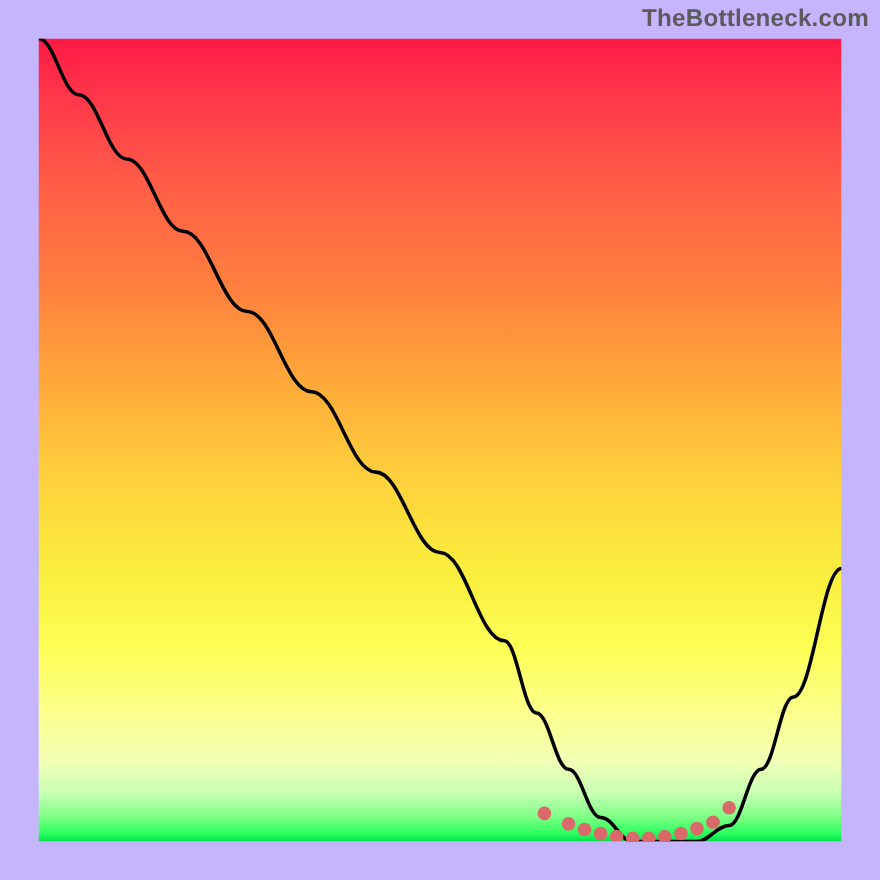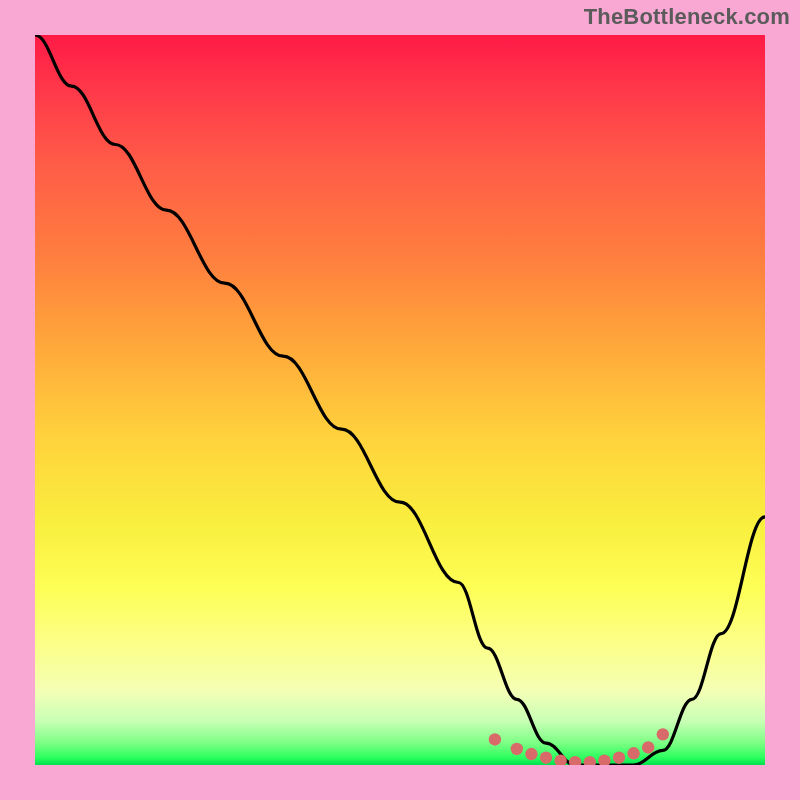--- a/index.html
+++ b/index.html
@@ -8,21 +8,21 @@
     width: 800px;
     height: 800px;
     background: #000;
     overflow: hidden;
     font-family: Arial, Helvetica, sans-serif;
   }
   .frame {
     position: relative;
     width: 800px;
     height: 800px;
-    background: #f9a8d4;
+    background: #c4b5fd;
   }
   .watermark {
     position: absolute;
     top: 4px;
     right: 10px;
     color: #5b5b5b;
     font-size: 22px;
     font-weight: bold;
     z-index: 5;
     letter-spacing: 0.2px;

